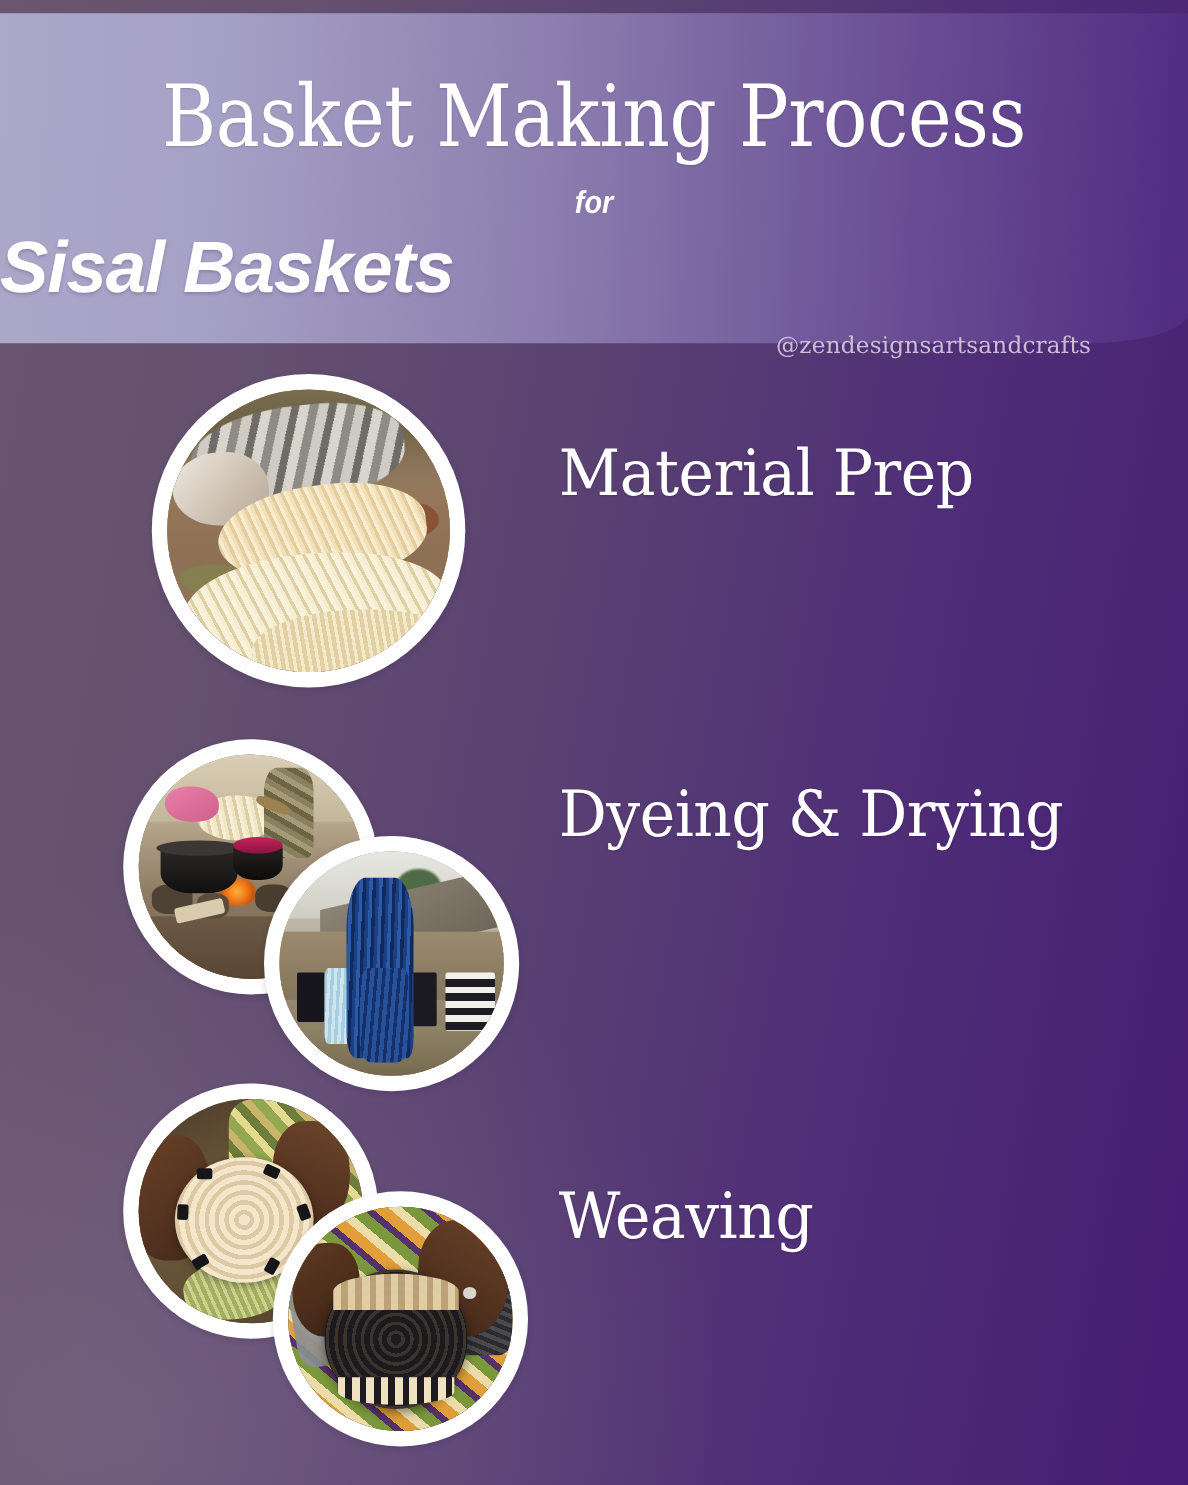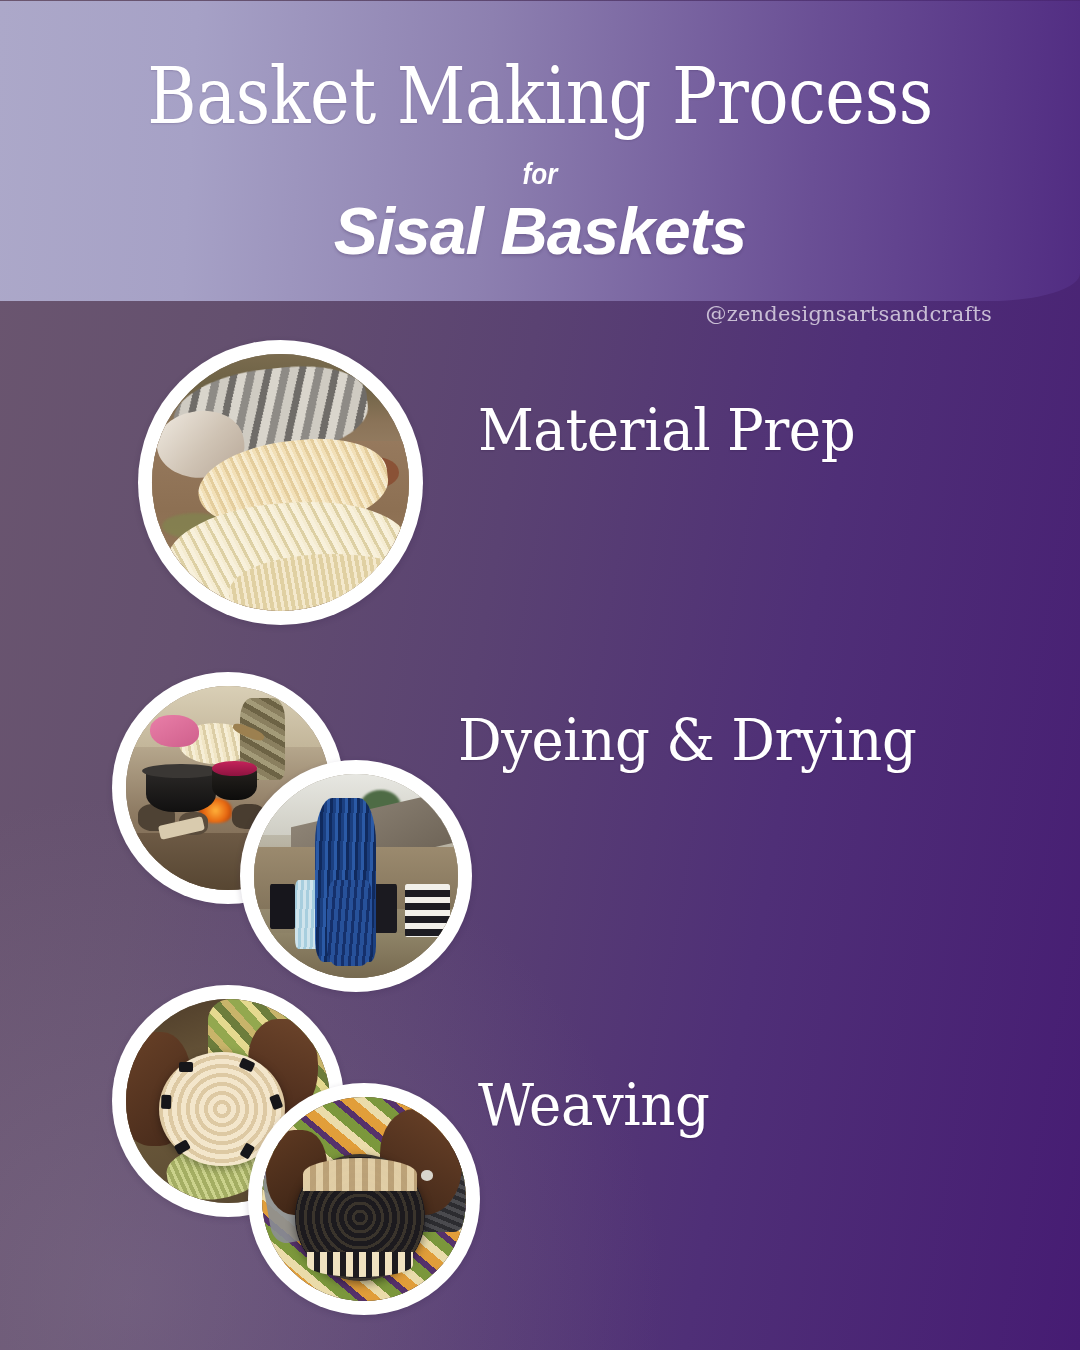--- a/index.html
+++ b/index.html
@@ -13,59 +13,59 @@
     background:linear-gradient(100deg,#6b566f 0%,#64506f 22%,#5a4272 45%,#4f2f77 70%,#461c73 100%);
   }
   .poster:after{
     content:"";position:absolute;inset:0;
     background:radial-gradient(ellipse 80% 60% at 12% 96%, rgba(150,135,160,.30) 0%, rgba(150,135,160,0) 62%);
     pointer-events:none;
   }
 
   
   .header{
-    position:absolute;left:0;top:1px;width:1080px;height:300px;
+    position:absolute;left:0;top:12px;width:1080px;height:300px;
     background:linear-gradient(93deg,#aca8c9 0%,#a6a1c6 18%,#8d80b0 45%,#6a4f95 75%,#512c82 100%);
     border-bottom-right-radius:90px 28px;
     z-index:3;
   }
   .title{
     position:absolute;left:0;top:56px;width:1080px;text-align:center;
     color:#ffffff;font-family:"DejaVu Serif", serif;
     font-size:78px;line-height:1;font-weight:400;
     letter-spacing:-0.5px;
     transform:scaleX(.86);
     text-shadow:0 1px 2px rgba(60,40,85,.22);
   }
   .for{
     position:absolute;left:0;top:157px;width:1080px;text-align:center;
     color:#ffffff;font-size:29px;font-style:italic;font-weight:700;
     font-family:"Liberation Sans", sans-serif;
     transform:scaleX(.9);
   }
   .subtitle{
-    position:absolute;left:0;top:192px;width:1080px;text-align:center;
+    position:absolute;left:0;top:192px;width:1080px;text-align:left;
     color:#ffffff;font-size:66px;font-weight:700;font-style:italic;
     font-family:"Liberation Sans", sans-serif;letter-spacing:-1px;
     text-shadow:0 2px 3px rgba(55,35,80,.25);
   }
   .handle{
     position:absolute;right:88px;top:302px;z-index:4;
     color:#d3cadd;font-size:21px;letter-spacing:.2px;
     font-family:"DejaVu Serif", serif;opacity:.92;
   }
 
   
   .row{position:absolute;left:0;width:1080px;z-index:2;}
   .row-1{top:340px;height:300px;}
   .row-2{top:672px;height:320px;}
   .row-3{top:985px;height:320px;}
 
   .media{position:absolute;left:0;top:0;}
-  .txt{position:absolute;}
+  .txt{position:absolute;margin-left:30px;}
 
   
   .circ{
     position:absolute;border-radius:50%;
     background:#ffffff;
     box-shadow:0 2px 6px rgba(40,20,60,.18);
     overflow:hidden;
   }
   .circ .inner{
     position:absolute;inset:14px;border-radius:50%;overflow:hidden;
@@ -314,21 +314,21 @@
             <div class="dark1"></div>
             <div class="dark2"></div>
             <div class="stripebag"></div>
             <div class="lightblue"></div>
             <div class="bluehang"></div>
             <div class="bluehang2"></div>
           </div>
         </div>
       </div>
     </div>
-    <div class="txt" style="left:458px;top:38px;width:545px;">
+    <div class="txt" style="left:478px;top:38px;width:545px;">
       <h2 class="h2">Dyeing &amp; Drying</h2>
     </div>
   </div>
 
   <div class="row row-3">
     <div class="media">
       <div class="circ" style="left:112px;top:0px;width:232px;height:232px;">
         <div class="inner">
           <div class="scene s3a">
             <div class="fabric"></div>

